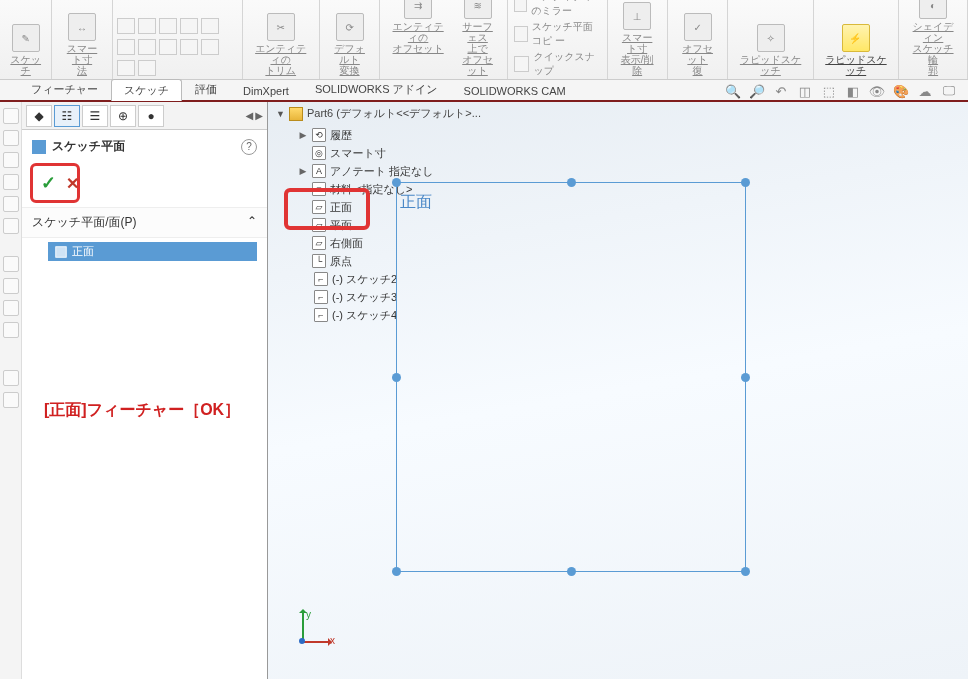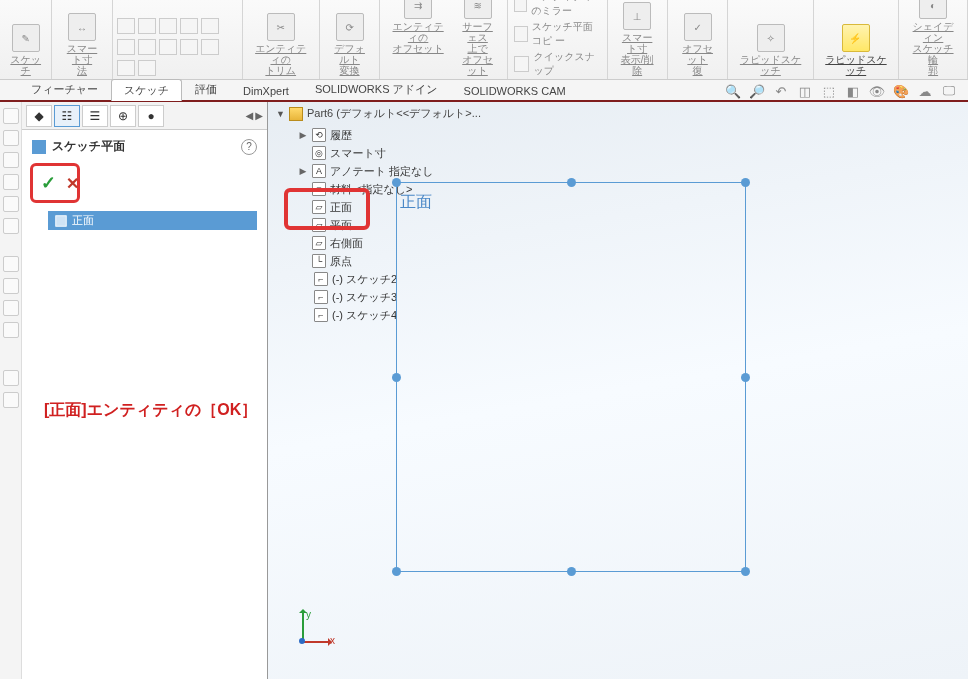--- a/index.html
+++ b/index.html
@@ -245,20 +245,24 @@
     </div>
     <div class="panel-title">
       <span style="display:inline-block;width:14px;height:14px;background:#5a9bd4"></span>
       <span>スケッチ平面</span>
       <span class="info">?</span>
     </div>
     <div class="ok-cancel">
       <span class="checkmark">✓</span>
       <span class="xmark">✕</span>
     </div>
+    <div class="section-hdr">
+      <span>スケッチ平面/面(P)</span>
+      <span>⌃</span>
+    </div>
     <div class="section-body">
       <div class="sel-item">
         <svg class="cube-icon" viewBox="0 0 16 16">
             <rect x="2" y="2" width="12" height="12" fill="#cfe3f5" stroke="#fff"></rect>
           </svg>
         <span>正面</span>
       </div>
     </div>
   </div>
 
@@ -345,13 +349,13 @@
     <div class="triad">
       <div class="axis-y"></div>
       <div class="axis-x"></div>
       <div class="axis-z"></div>
       <div class="lbl-y">y</div>
       <div class="lbl-x">x</div>
     </div>
   </div>
 </div>
 
-<div class="annotation">[正面]エンティティの［OK］</div>
+<div class="annotation">[正面]フィーチャー［OK］</div>
 
 </body></html>

